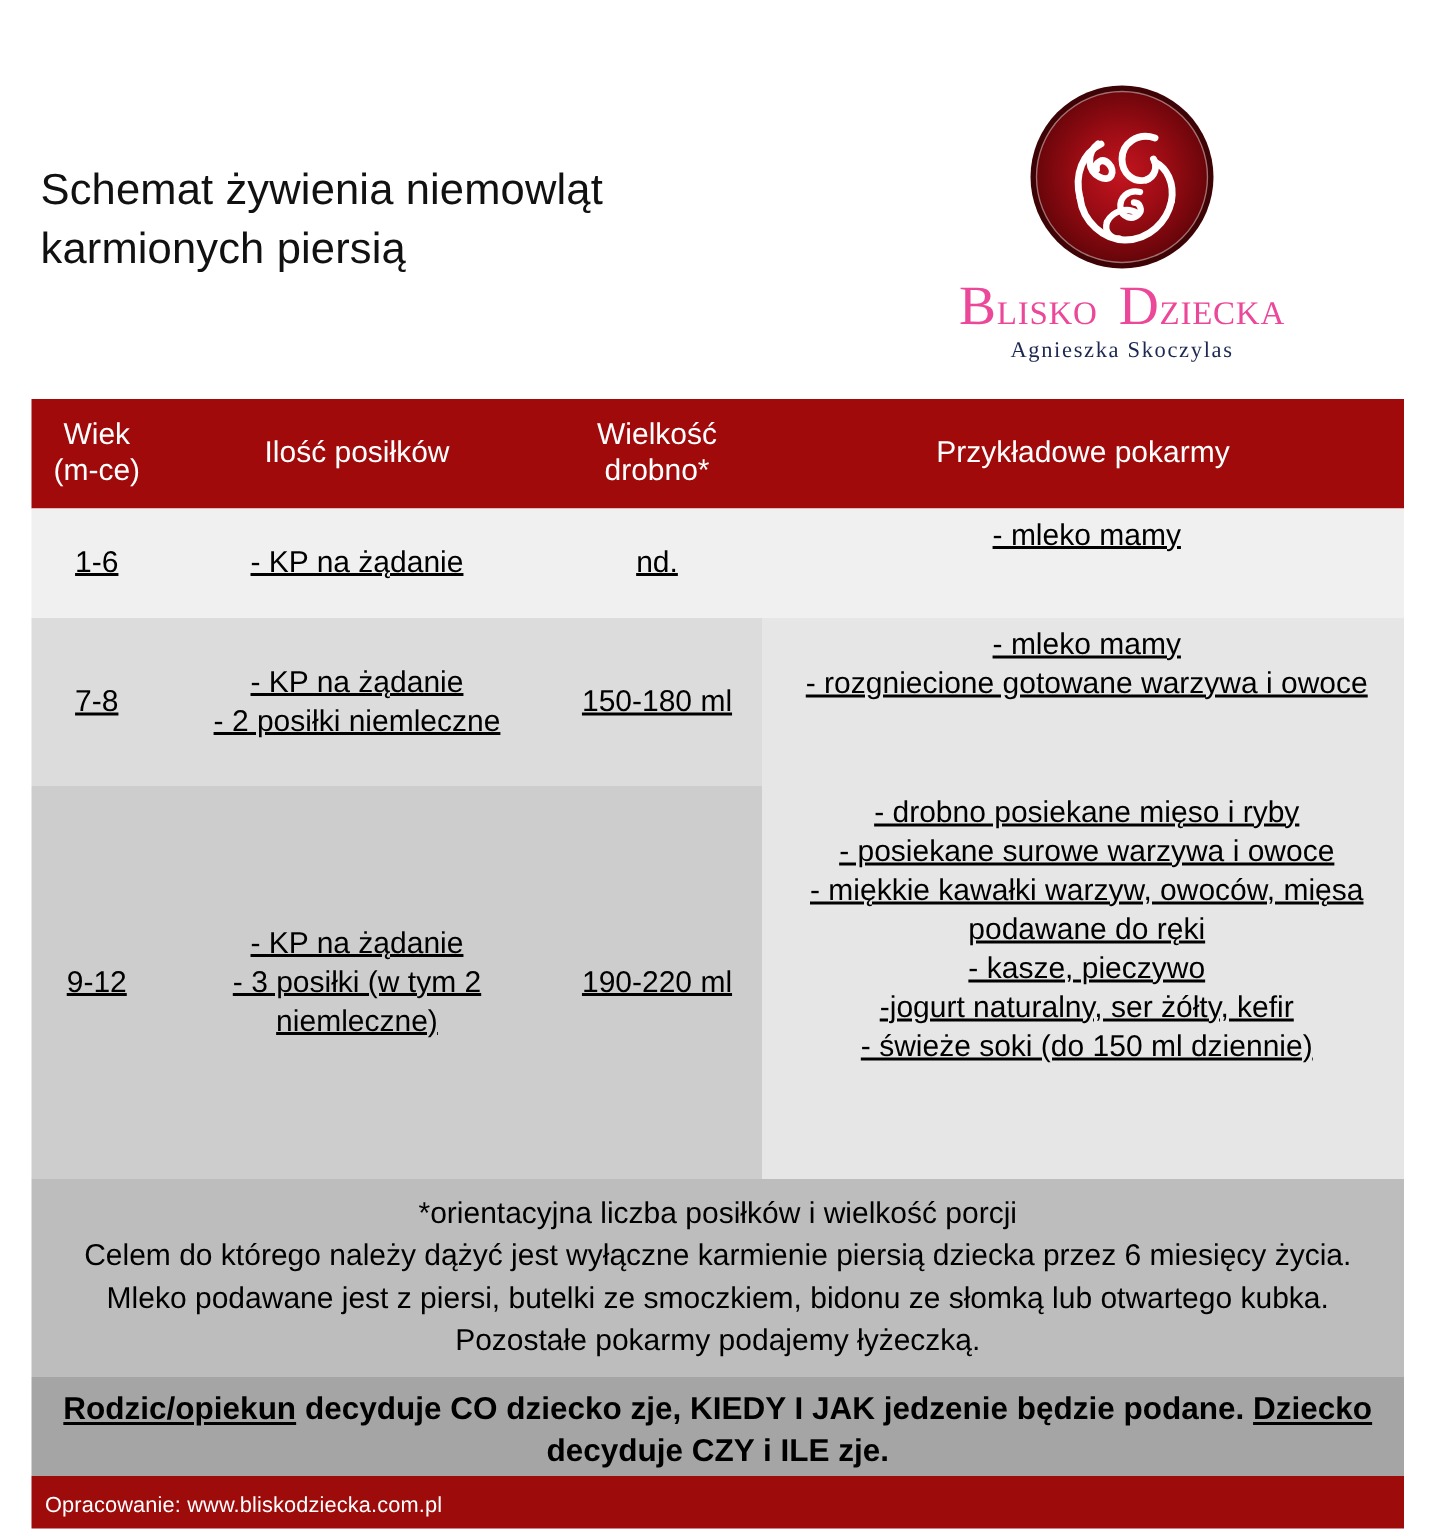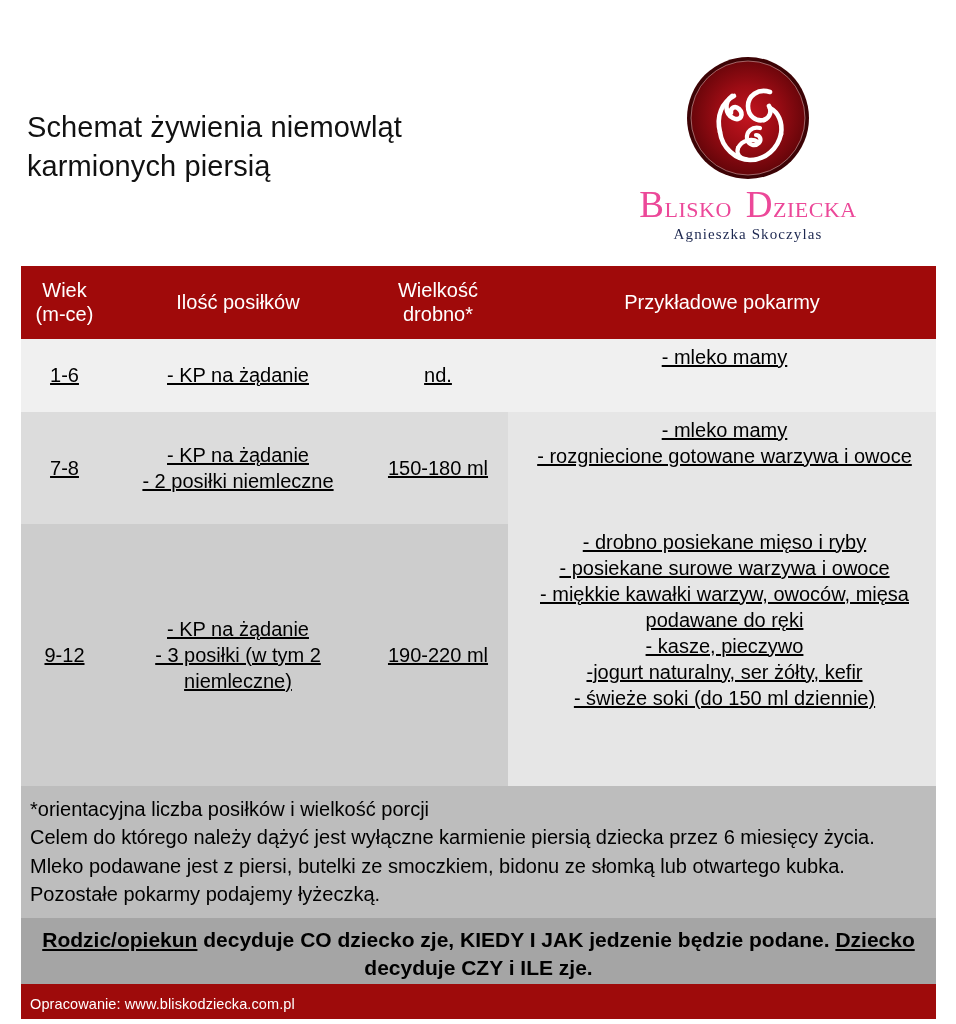--- a/index.html
+++ b/index.html
@@ -122,20 +122,21 @@
   .row-3 td.foods { background: #e6e6e6; }
 
   
   .notes {
     background: #bdbdbd;
     padding: 9px 9px 10px 9px;
     font-size: 20px;
     line-height: 1.42;
     white-space: pre-line;
     color: #000;
+    text-align: center;
   }
   .emphasis-bar {
     background: #a5a5a5;
     padding: 8px 16px 2px 16px;
     text-align: center;
     font-size: 21px;
     line-height: 1.32;
     font-weight: bold;
     color: #000;
   }

